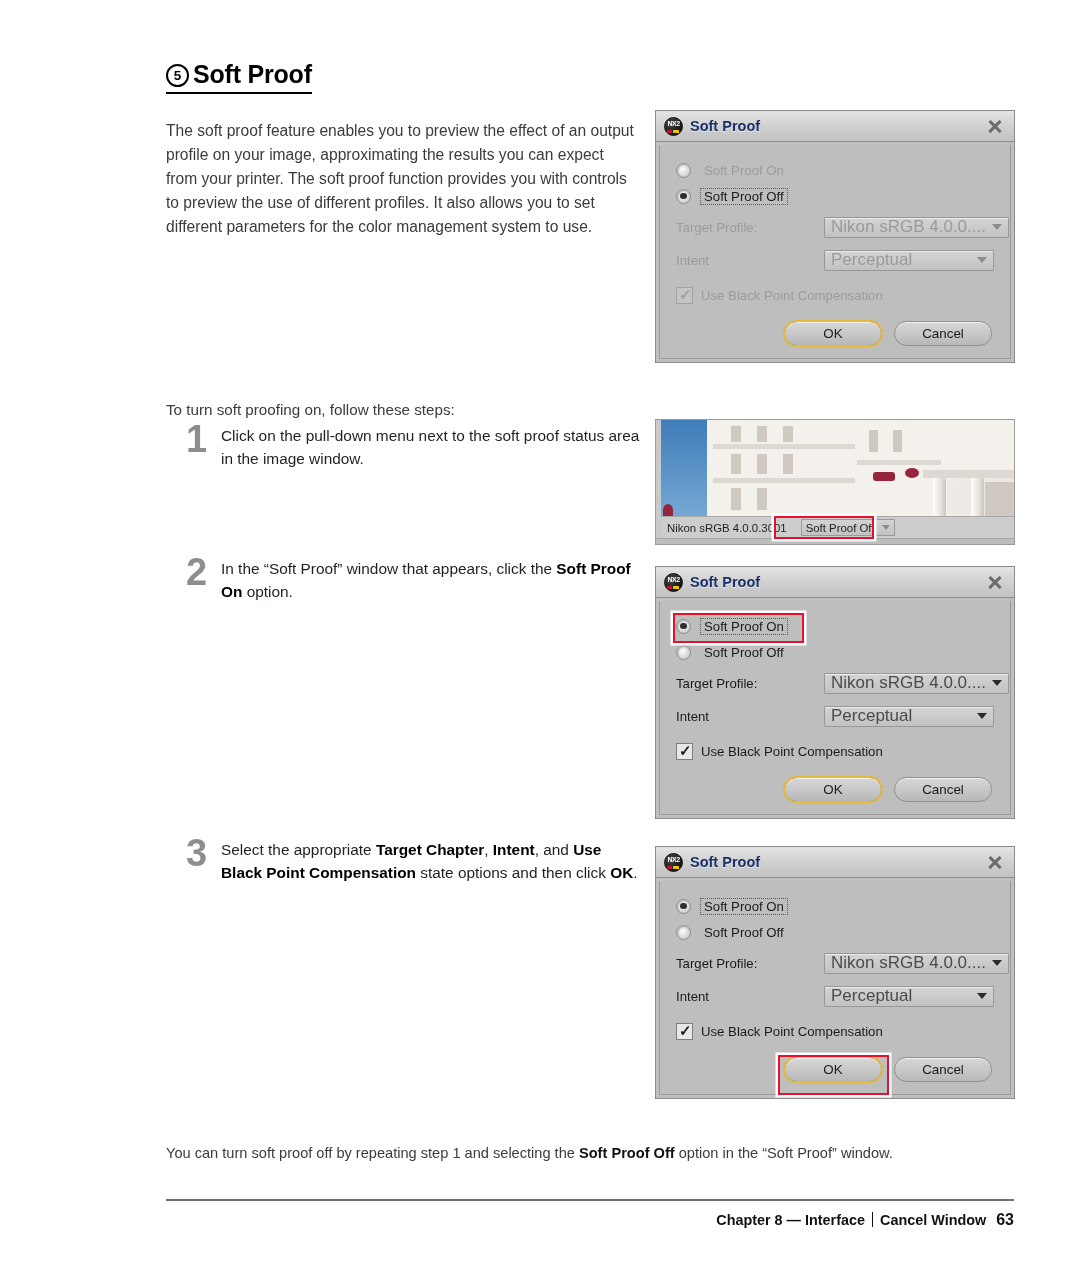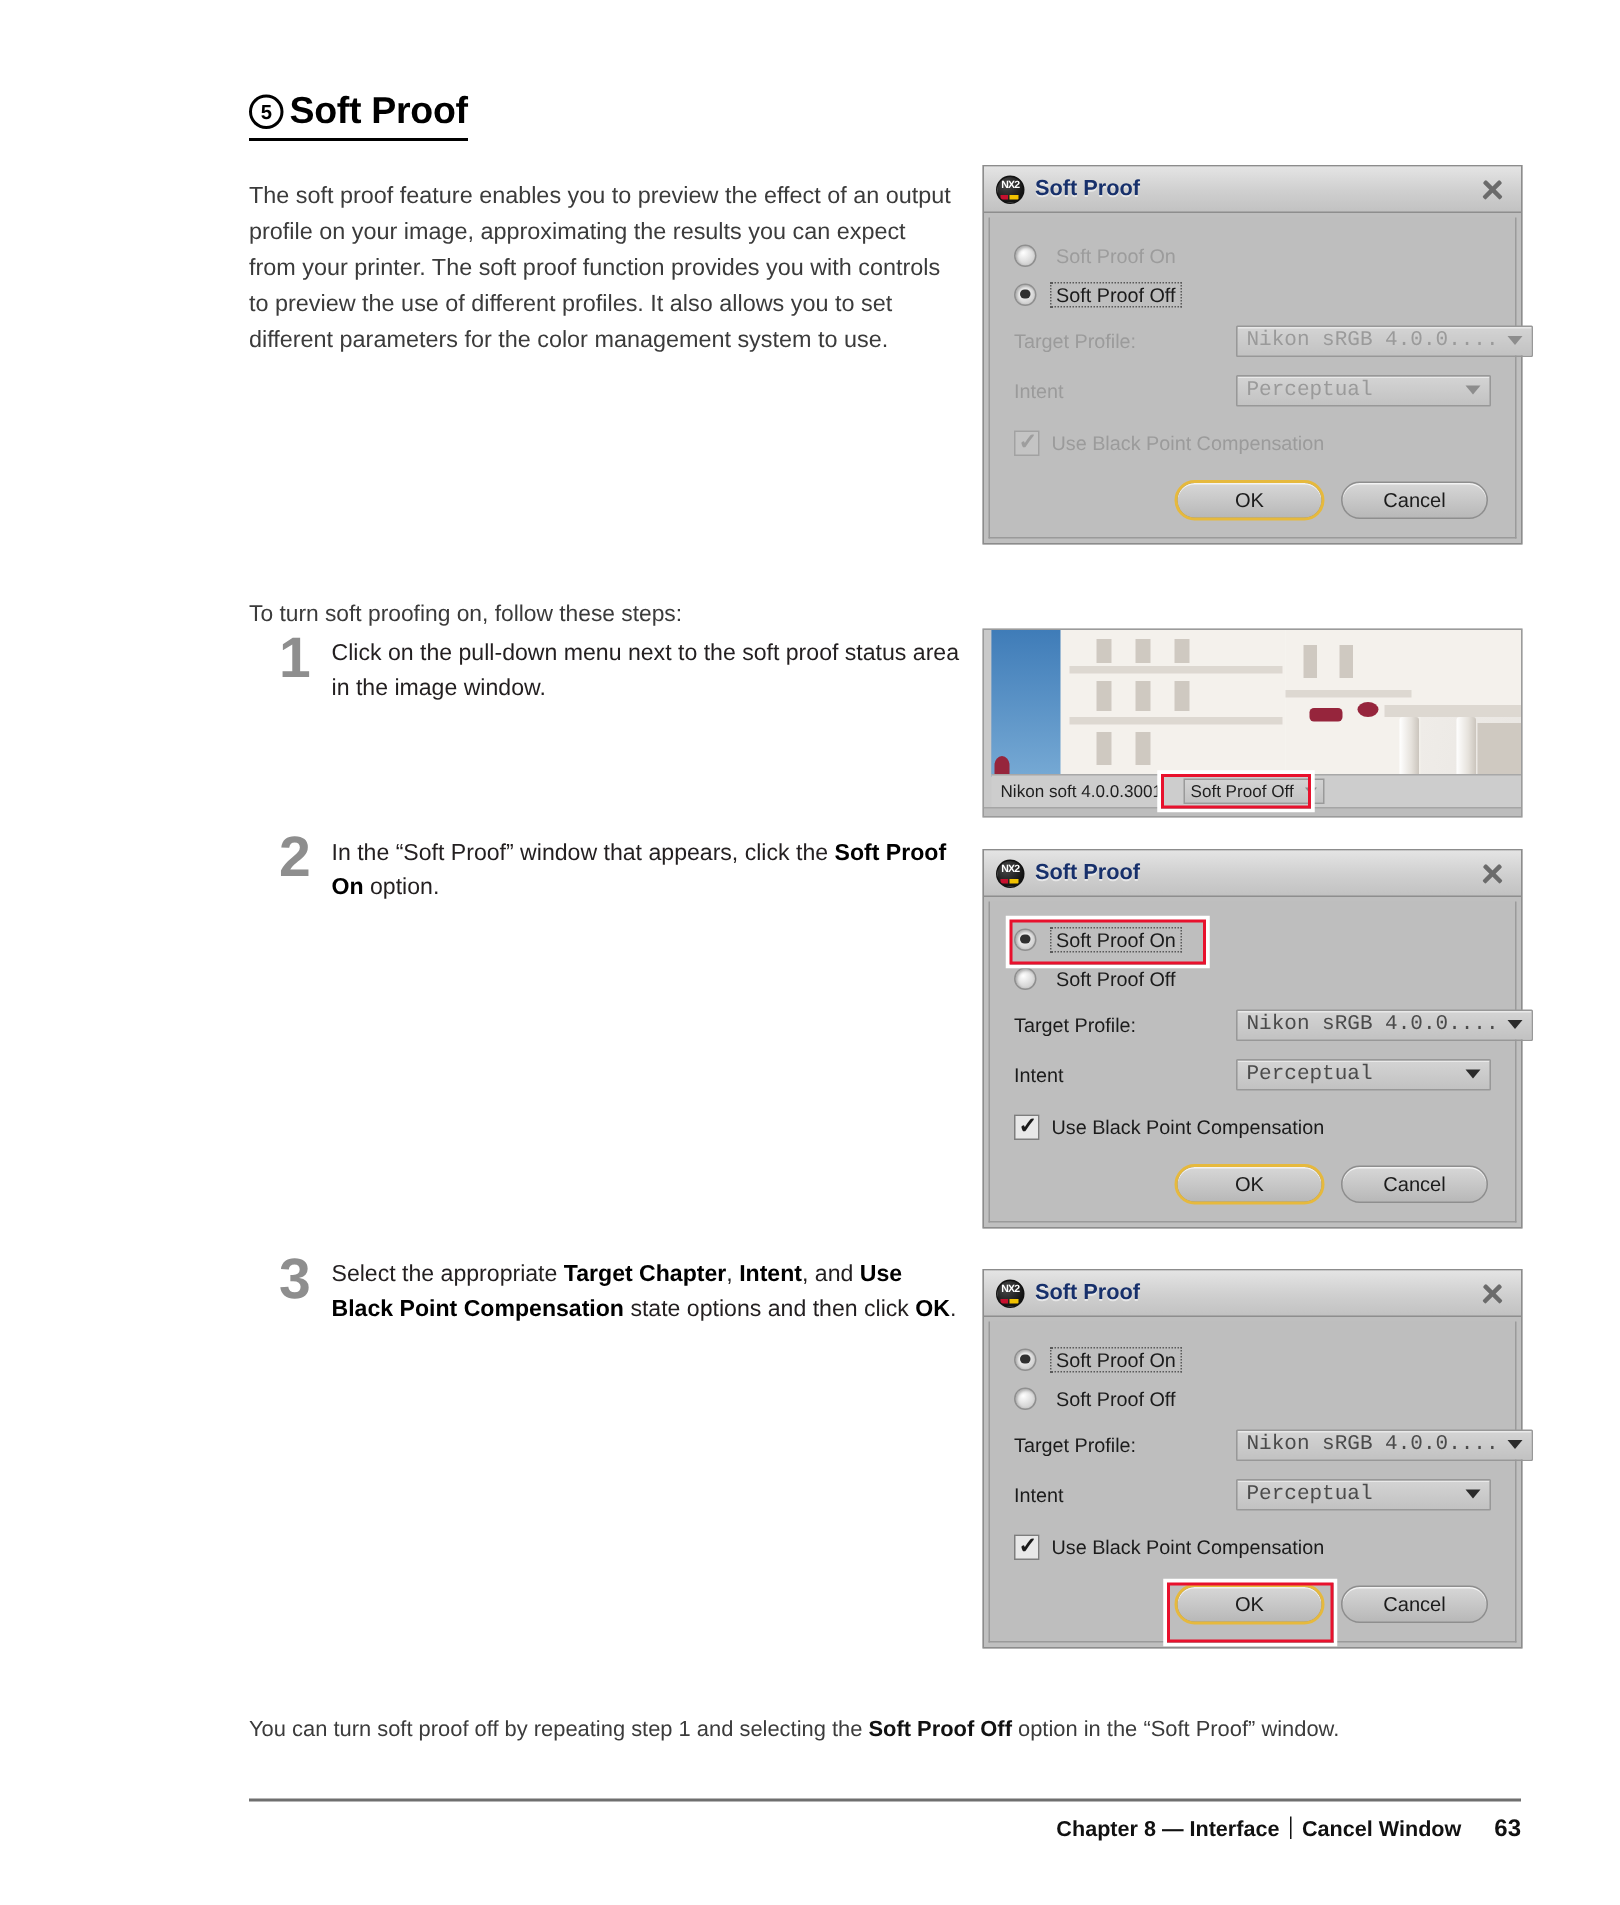--- a/index.html
+++ b/index.html
@@ -127,21 +127,21 @@
     white-space: nowrap;
   }
   .footer-sep {
     display: inline-block;
     width: 1px;
     height: 15px;
     background: #111;
     vertical-align: -2px;
     margin: 0 7px;
   }
-  .footer-page { margin-left: 22px; font-size: 16px; }
+  .footer-page { margin-left: 10px; font-size: 16px; }
 
   
   .dialog {
     position: absolute;
     width: 360px;
     background: #bfbfbf;
     border: 1px solid #8c8c8c;
     box-sizing: border-box;
     font-family: "Liberation Sans", sans-serif;
   }
@@ -273,25 +273,24 @@
     border: 1px solid #989898;
     border-radius: 1px;
     display: flex;
     align-items: center;
     padding: 0 6px;
     box-sizing: border-box;
     box-shadow: inset 0 1px 0 rgba(255,255,255,.5);
   }
   .combo-text {
     flex: 1 1 auto;
-    font-size: 14px;
+    font-size: 17px;
     color: #4b4b4b;
     white-space: nowrap;
     overflow: hidden;
-    font-family: Liberation Mono, monospace;
   }
   .combo.dim .combo-text { color: #9a9a9a; }
   .combo-arrow {
     width: 0; height: 0;
     border-left: 5px solid transparent;
     border-right: 5px solid transparent;
     border-top: 6px solid #2b2b2b;
     flex: 0 0 auto;
     margin-left: 6px;
   }
@@ -545,21 +544,21 @@
     <span class="flower" style="left:212px; top:52px; width:22px; height:9px;"></span>
     <span class="flower" style="left:244px; top:48px; width:14px; height:10px; border-radius:50%;"></span>
     <span class="bldg" style="left:280px; top:0; width:75px; height:54px;"></span>
     <span class="bldg shade" style="left:262px; top:50px; width:93px; height:8px;"></span>
     <span class="col" style="left:272px; top:58px; width:13px; height:40px;"></span>
     <span class="col" style="left:310px; top:58px; width:13px; height:40px;"></span>
     <span class="bldg shade2" style="left:324px; top:62px; width:31px; height:36px;"></span>
     <span class="flower" style="left:2px; top:84px; width:10px; height:12px; border-radius:50% 50% 0 0;"></span>
   </div>
   <div class="imgwin-status">
-    <span class="status-profile">Nikon soft 4.0.0.3001</span>
+    <span class="status-profile">Nikon sRGB 4.0.0.3001</span>
     <span class="status-proof">
       <span>Soft Proof Off</span>
       <span class="combo-arrow"></span>
     </span>
   </div>
   <div class="imgwin-bottomstrip"></div>
 </div>
 <div class="annot-box" style="left:774px; top:516px; width:100px; height:23px;"></div>
 
 <div class="dialog" style="left:655px; top:566px;">

